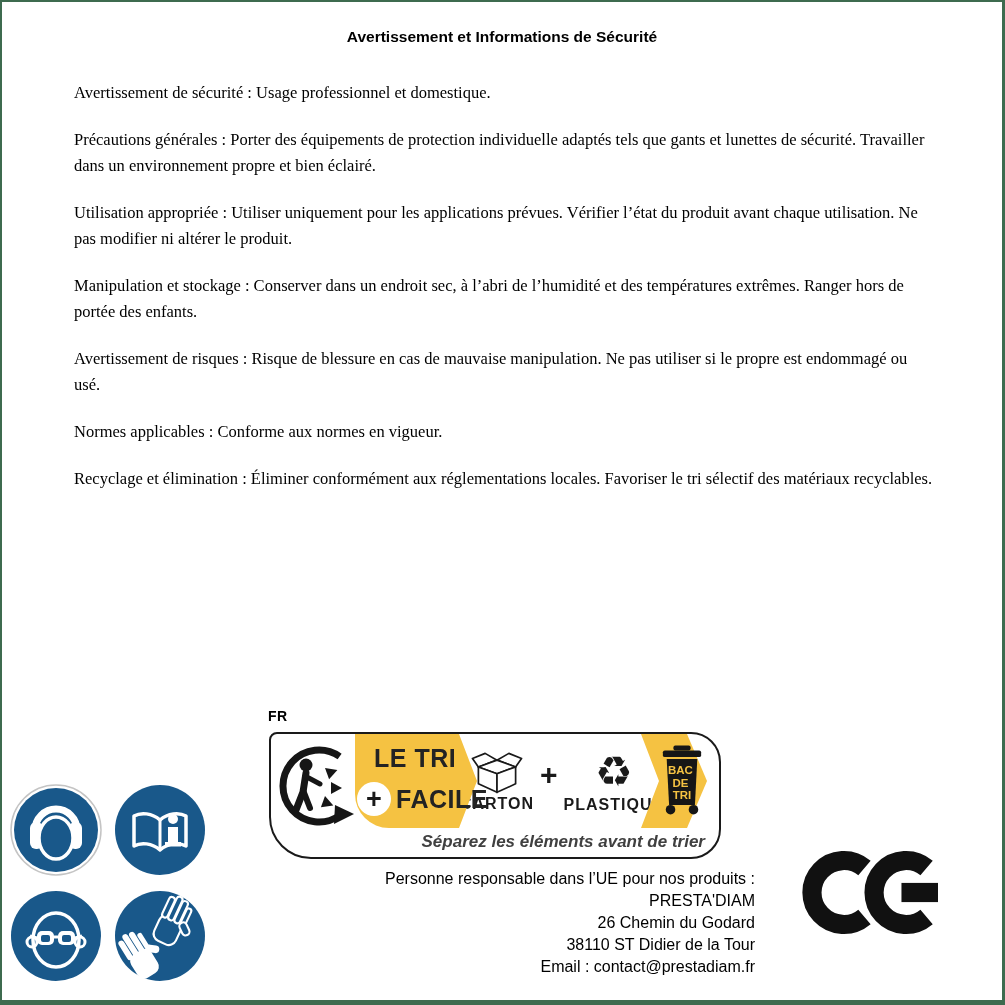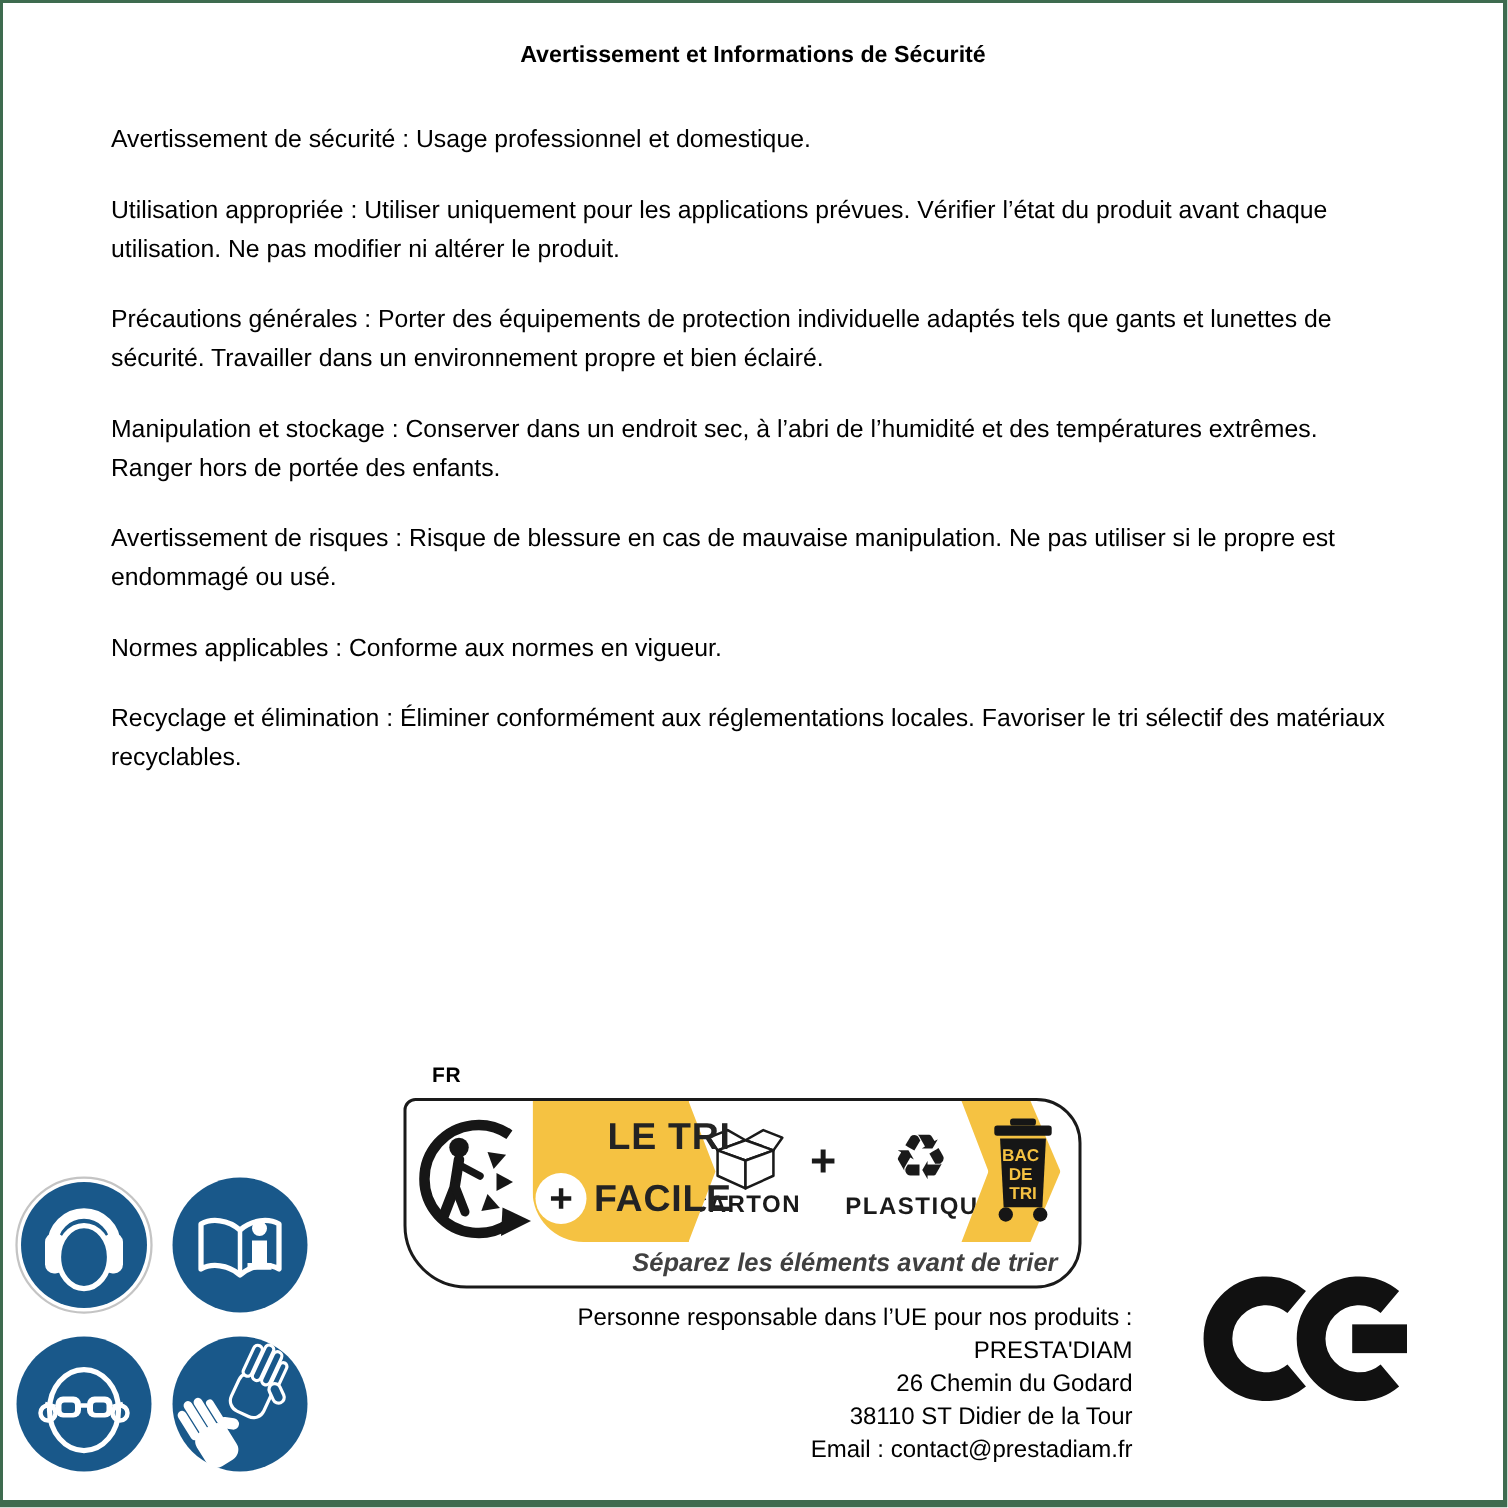--- a/index.html
+++ b/index.html
@@ -19,35 +19,35 @@
     margin:26px 0 0 0;
     text-align:center;
     font-size:15.5px;
     font-weight:bold;
   }
   .doc-body {
     margin:34px 66px 0 72px;
     font-size:16.5px;
     line-height:26px;
   }
-  .doc-body p { margin:0 0 21px 0; }
+  .doc-body p { margin:0 0 21px 0;font-family:Liberation Serif, serif; }
 
   
   .icons-grid {
     position:absolute; left:8px; top:782px;
     display:grid;
     grid-template-columns:92px 92px;
     grid-auto-rows:92px;
     column-gap:12px; row-gap:14px;
   }
   .picto { width:92px; height:92px; display:block; }
 
   
   .fr-label {
-    position:absolute; left:286px; top:706px;
+    position:absolute; left:266px; top:706px;
     font-size:14px; font-weight:bold; letter-spacing:0.5px;
   }
   .tri-banner {
     position:absolute; left:267px; top:730px;
     width:452px; height:127px;
     box-sizing:border-box;
     background:#fff;
     border:2px solid #1a1a1a;
     border-radius:8px 30px 30px 42px;
     overflow:hidden;
@@ -57,21 +57,20 @@
     width:352px; height:94px;
     background:#F5C242;
     border-radius:0 0 0 34px;
     clip-path:polygon(0 0, calc(100% - 20px) 0, 100% 50%, calc(100% - 20px) 100%, 0 100%);
   }
   .triman-wrap { position:absolute; left:8px; top:8px; width:84px; height:88px; }
   .tri-head1 {
     position:absolute; left:103px; top:10px;
     font-size:25px; font-weight:800; color:#232323; letter-spacing:0.5px;
     z-index:3;
-    margin-left:31px;
   }
   .tri-head2 {
     position:absolute; left:86px; top:48px;
     display:flex; align-items:center; gap:5px;
     z-index:3;
   }
   .plus-circle {
     width:34px; height:34px; border-radius:50%;
     background:#fff; color:#1a1a1a;
     font-size:27px; font-weight:800;
@@ -117,22 +116,22 @@
 </style>
 </head>
 <body>
 
 <div class="page">
 
   <h1 class="doc-title">Avertissement et Informations de Sécurité</h1>
 
   <div class="doc-body">
     <p>Avertissement de sécurité : Usage professionnel et domestique.</p>
+    <p>Précautions générales : Porter des équipements de protection individuelle adaptés tels que gants et lunettes de sécurité. Travailler dans un environnement propre et bien éclairé.</p>
     <p>Utilisation appropriée : Utiliser uniquement pour les applications prévues. Vérifier l’état du produit avant chaque utilisation. Ne pas modifier ni altérer le produit.</p>
-    <p>Précautions générales : Porter des équipements de protection individuelle adaptés tels que gants et lunettes de sécurité. Travailler dans un environnement propre et bien éclairé.</p>
     <p>Manipulation et stockage : Conserver dans un endroit sec, à l’abri de l’humidité et des températures extrêmes. Ranger hors de portée des enfants.</p>
     <p>Avertissement de risques : Risque de blessure en cas de mauvaise manipulation. Ne pas utiliser si le propre est endommagé ou usé.</p>
     <p>Normes applicables : Conforme aux normes en vigueur.</p>
     <p>Recyclage et élimination : Éliminer conformément aux réglementations locales. Favoriser le tri sélectif des matériaux recyclables.</p>
   </div>
 
   <div class="icons-grid">
     <svg class="picto" viewBox="0 0 92 92">
       <circle cx="46" cy="46" r="45" fill="#fff" stroke="#c4c4c4" stroke-width="1.5"></circle>
       <circle cx="46" cy="46" r="42" fill="#19588A"></circle>

